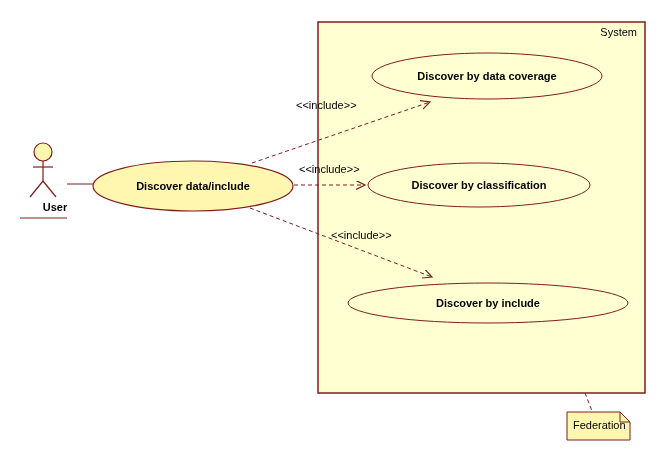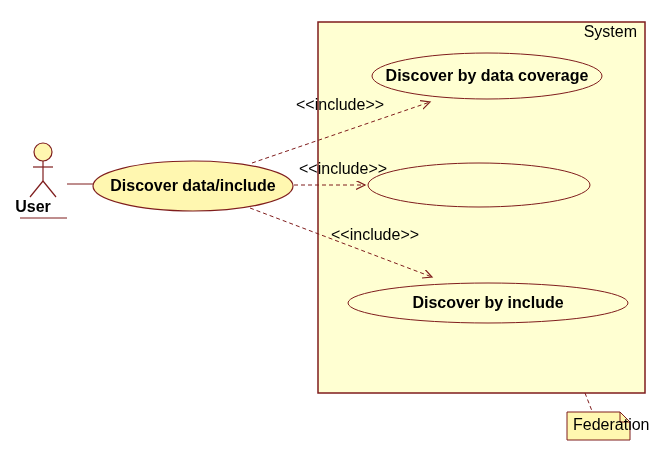--- a/index.html
+++ b/index.html
@@ -31,21 +31,21 @@
   .stick-head { fill: var(--node-fill); stroke: var(--border); stroke-width: 1.2; }
   .assoc      { stroke: var(--border); stroke-width: 1; }
   .dashed     { stroke: var(--border); stroke-width: 1; fill: none; stroke-dasharray: 4 3; }
   .arrowhead-path { stroke: var(--border); stroke-width: 1.2; fill: none; }
   .note-shape { fill: var(--node-fill); stroke: var(--border); stroke-width: 1; }
   .note-fold  { fill: none; stroke: var(--border); stroke-width: 1; }
 
   
   .lbl {
     position: absolute;
-    font-size: 16px;
+    font-size: 11px;
     line-height: 14px;
     color: var(--text);
     white-space: nowrap;
   }
   .lbl.bold { font-weight: bold; }
   .lbl.center { text-align: center; }
 </style>
 </head>
 <body>
 
@@ -84,26 +84,27 @@
     <line class="dashed" x1="585" y1="393" x2="592" y2="411"></line>
 
     <path class="note-shape" d="M567,412 L620,412 L630,422 L630,440 L567,440 Z"></path>
     <path class="note-fold" d="M620,412 L620,422 L630,422"></path>
   </svg>
 
   <div class="lbl" style="left:445px; top:25px; width:192px; text-align:right;">System</div>
 
   <div class="lbl bold center" style="left:372px; top:69px; width:230px;">Discover by data coverage</div>
 
+  <div class="lbl bold center" style="left:368px; top:178px; width:222px;">Discover by classification</div>
 
   <div class="lbl bold center" style="left:348px; top:296px; width:280px;">Discover by include</div>
 
   <div class="lbl bold center" style="left:93px; top:179px; width:200px;">Discover data/include</div>
 
-  <div class="lbl center bold" style="left:3px; top:200px; width:60px;">User</div>
+  <div class="lbl center bold" style="left:25px; top:200px; width:60px;">User</div>
 
   <div class="lbl" style="left:296px; top:98px;">&lt;&lt;include&gt;&gt;</div>
 
   <div class="lbl" style="left:299px; top:162px;">&lt;&lt;include&gt;&gt;</div>
 
   <div class="lbl" style="left:331px; top:228px;">&lt;&lt;include&gt;&gt;</div>
 
   <div class="lbl" style="left:573px; top:418px;">Federation</div>
 
 </div>

